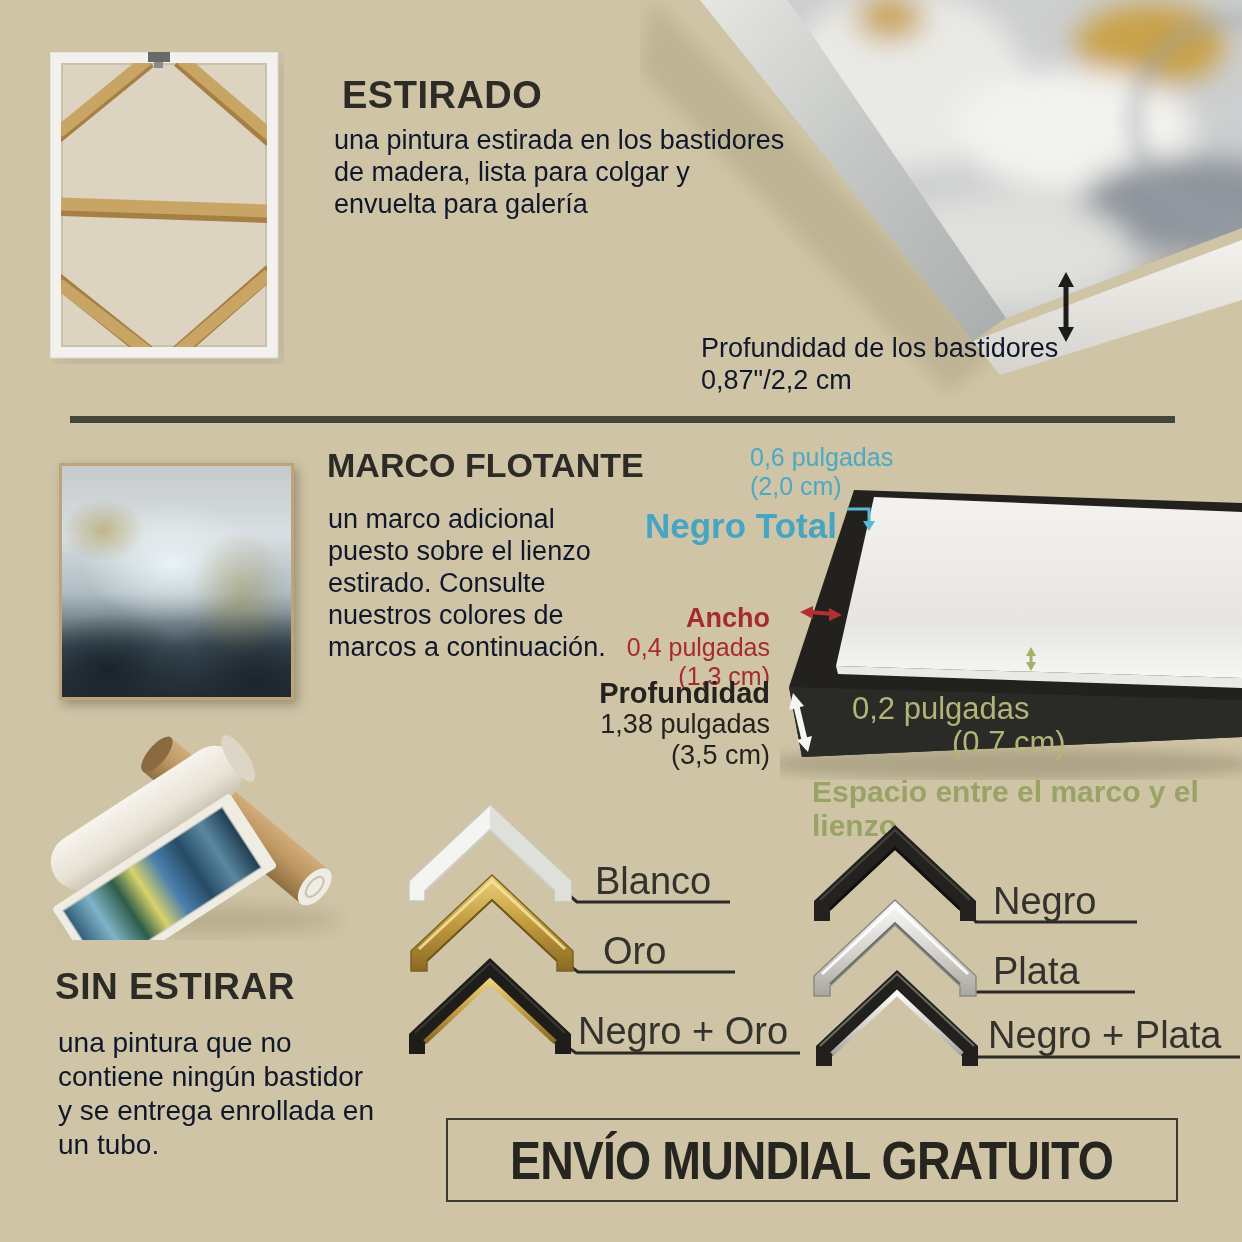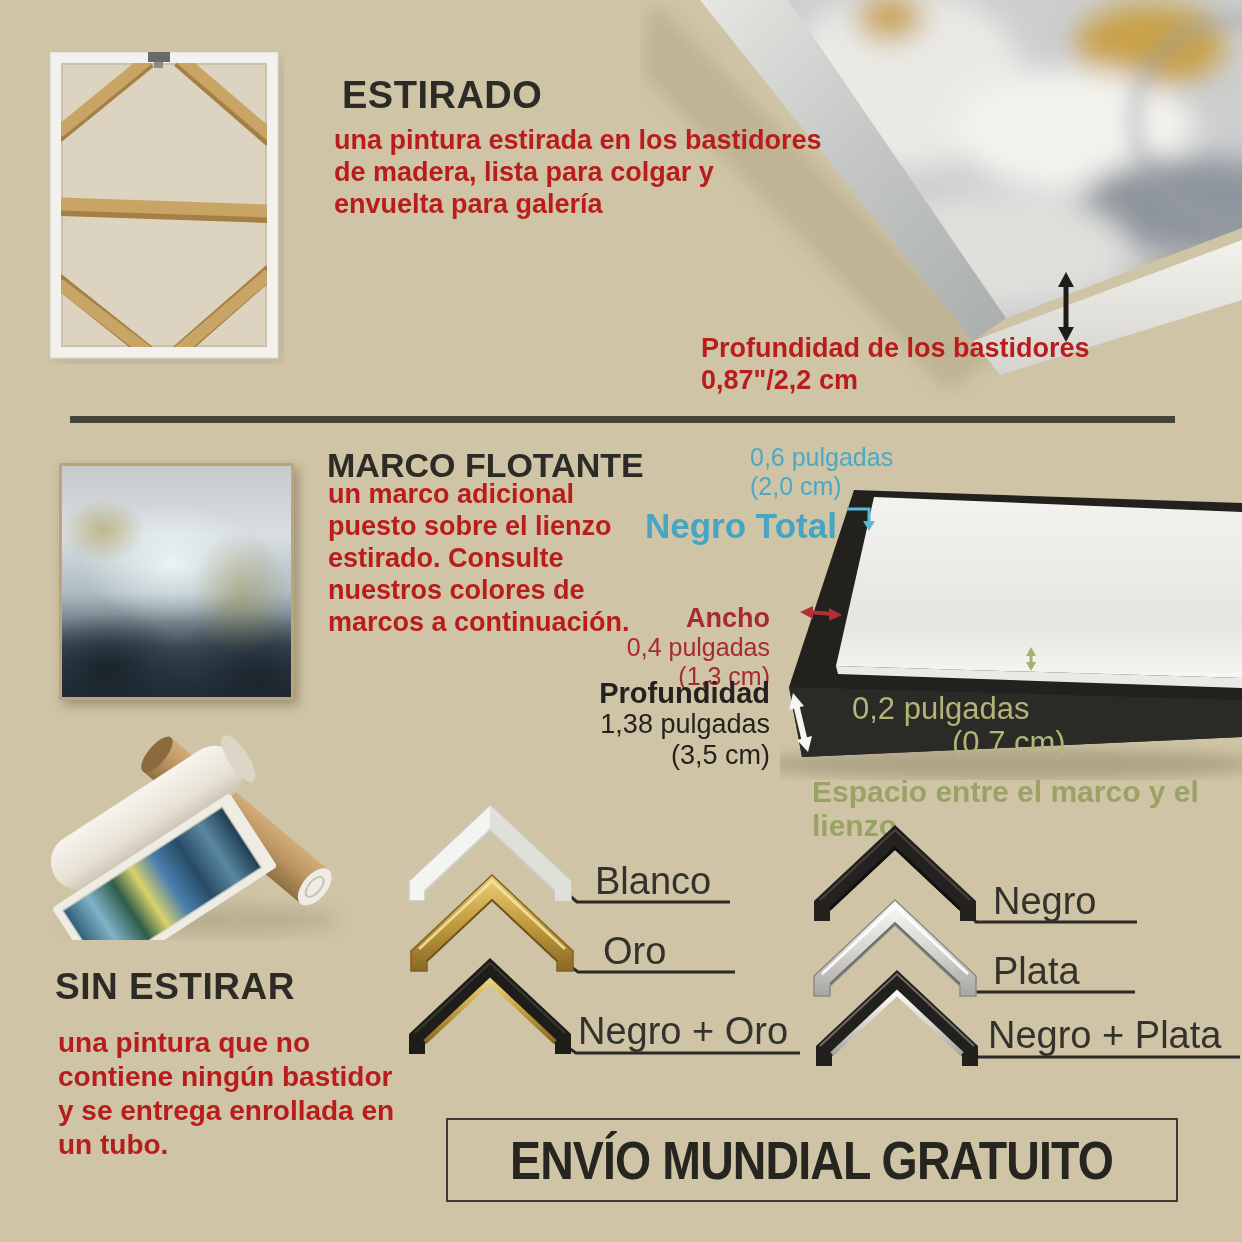--- a/index.html
+++ b/index.html
@@ -5,21 +5,21 @@
   html,body{margin:0;padding:0;}
   #page{
     position:relative;width:1242px;height:1242px;overflow:hidden;
     background:#cfc4a5;
     font-family:"Liberation Sans", sans-serif;
     color:#2c2b26;
   }
   .abs{position:absolute;}
   .h-main{font-size:38px;font-weight:bold;color:#2c2b26;letter-spacing:.5px;}
   .h-mid{font-size:34px;font-weight:bold;color:#2c2b26;}
-  .body-txt{font-size:27px;color:#b91c1c;line-height:32px;font-weight:bold;}
+  .body-txt{font-size:27px;color:#0f172a;line-height:32px;}
   .body-txt div{white-space:nowrap;}
   .teal-small{font-size:25px;color:#4ba9c5;line-height:29px;}
   .teal-big{font-size:35px;font-weight:bold;color:#45a5c2;}
   .red-block{color:#a62a30;text-align:right;line-height:29px;font-size:25px;}
   .red-block .b{font-weight:bold;font-size:27px;}
   .dark-block{color:#23221e;text-align:right;line-height:31px;font-size:27px;}
   .dark-block .b{font-weight:bold;font-size:29px;}
   .olive-caption{font-size:30px;font-weight:bold;color:#99a365;}
   .frame-label{font-size:38px;color:#33322c;white-space:nowrap;}
   .divider{background:#45453a;}
@@ -130,21 +130,21 @@
        box-shadow:4px 5px 10px rgba(90,82,60,.45);
        background:
         radial-gradient(ellipse 60px 45px at 18% 28%, rgba(170,150,70,.55), transparent 70%),
         radial-gradient(ellipse 70px 90px at 78% 55%, rgba(160,140,60,.4), transparent 70%),
         radial-gradient(ellipse 120px 80px at 48% 42%, rgba(235,244,246,.95), transparent 75%),
         radial-gradient(ellipse 110px 70px at 20% 88%, rgba(20,30,38,.85), transparent 80%),
         radial-gradient(ellipse 130px 85px at 85% 92%, rgba(25,35,44,.9), transparent 80%),
         linear-gradient(180deg,#c6cacd 0%,#d8dee1 30%,#aebcc2 55%,#42525c 78%,#232f38 100%);"></div>
 
   <div class="abs h-mid" style="left:327px;top:446px;">MARCO FLOTANTE</div>
-  <div class="abs body-txt" style="left:328px;top:478px;">
+  <div class="abs body-txt" style="left:328px;top:503px;">
     <div>un marco adicional</div>
     <div>puesto sobre el lienzo</div>
     <div>estirado. Consulte</div>
     <div>nuestros colores de</div>
     <div>marcos a continuación.</div>
   </div>
 
   <svg class="abs" style="left:780px;top:478px;" width="462" height="302" viewBox="780 478 462 302">
     <defs>
       <linearGradient id="canvasTop" x1="0" y1="0" x2="0" y2="1">

